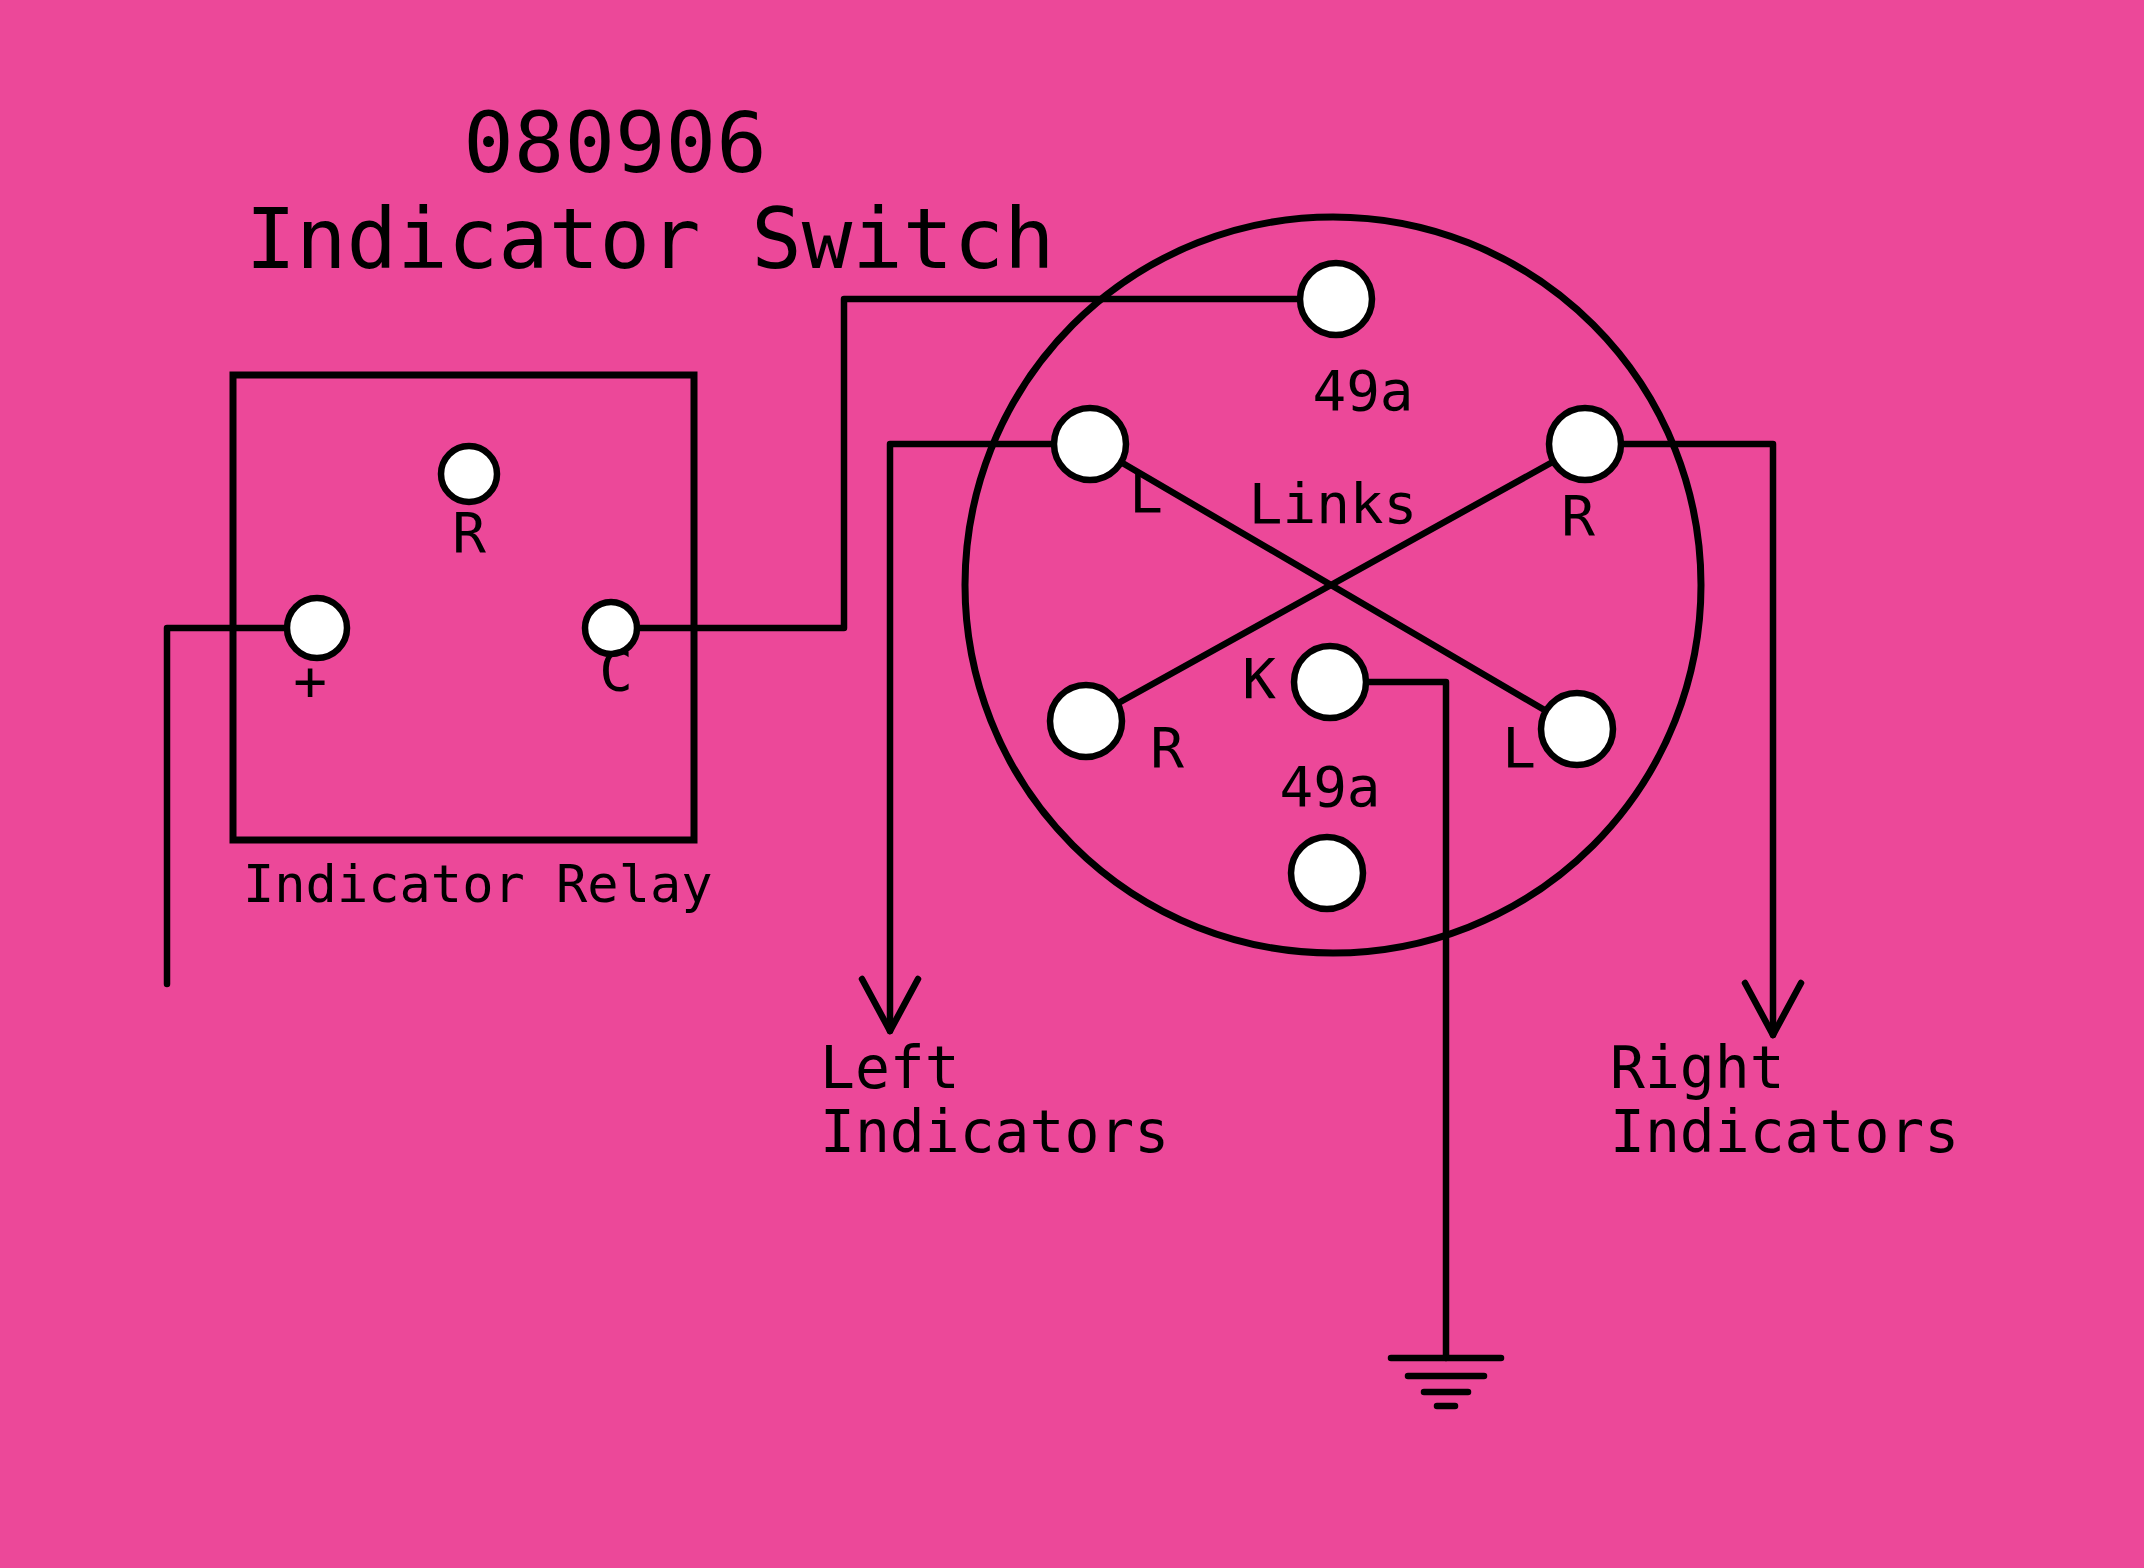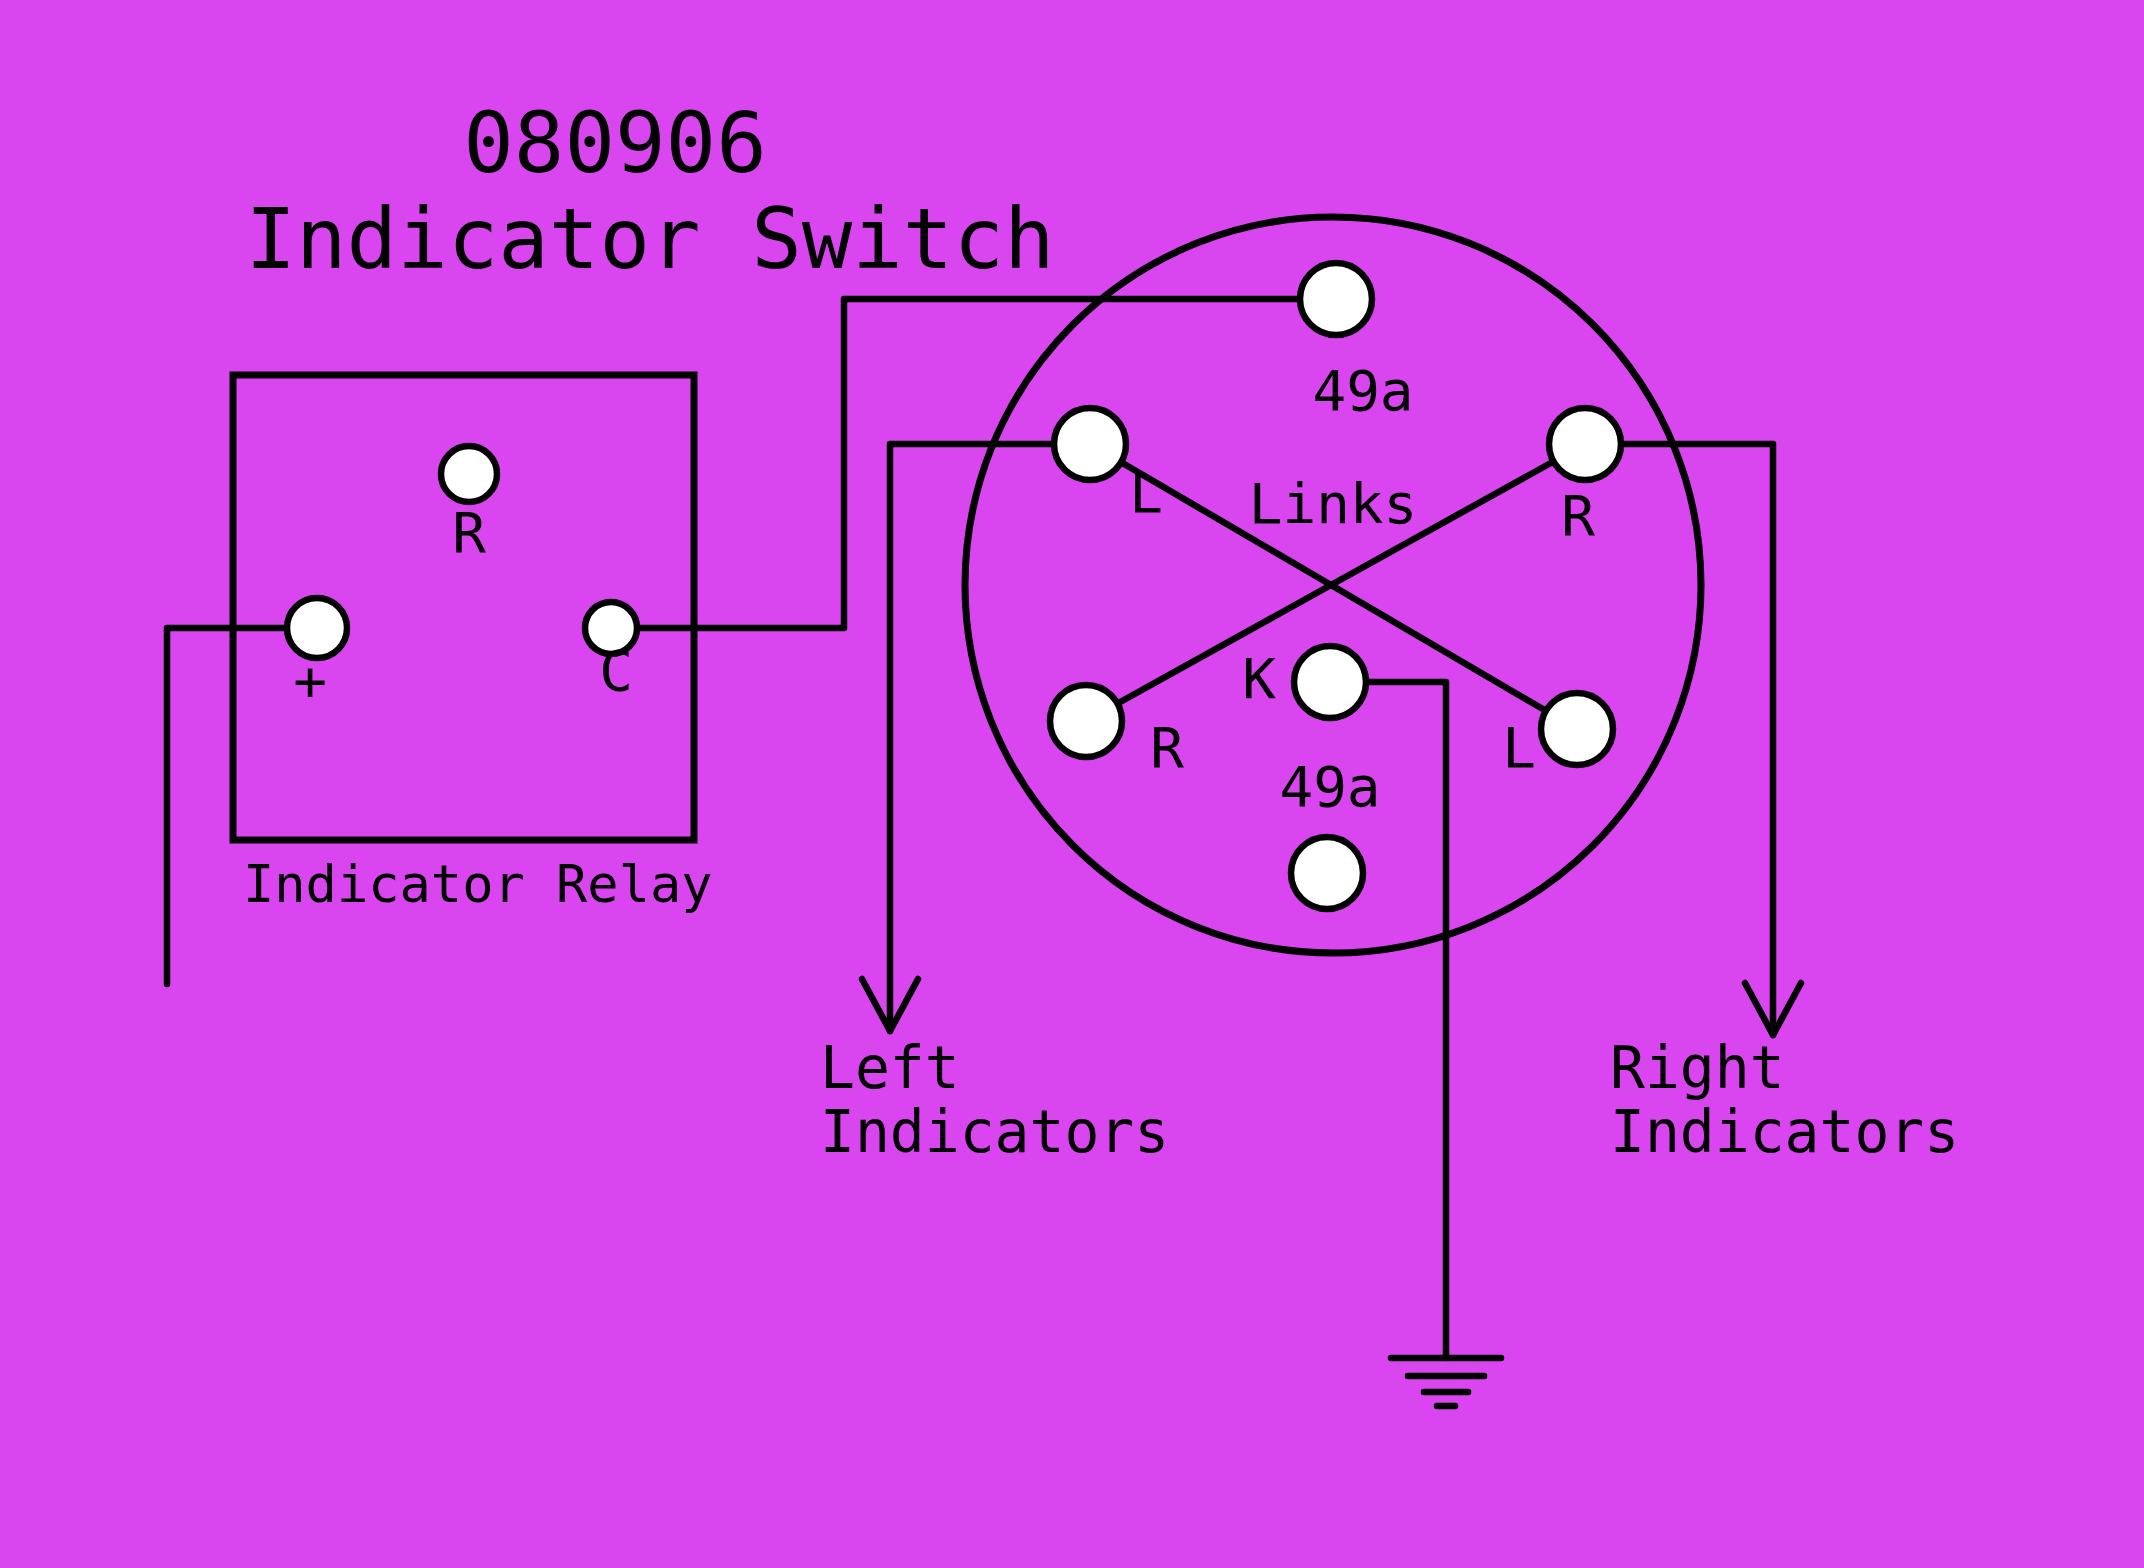--- a/index.html
+++ b/index.html
@@ -3,21 +3,21 @@
 <meta charset="utf-8">
 <style>
   html, body {
     margin: 0;
     padding: 0;
     background: #ffffff;
   }
   .page {
     width: 2144px;
     height: 1568px;
-    background: #d946ef;
+    background: #ec4899;
     position: relative;
     overflow: hidden;
   }
   svg { display: block; }
   text {
     font-family: "DejaVu Sans Mono", "Liberation Mono", monospace;
     fill: #000000;
   }
   .title-text  { font-size: 84px; }
   .body-text   { font-size: 58px; }

